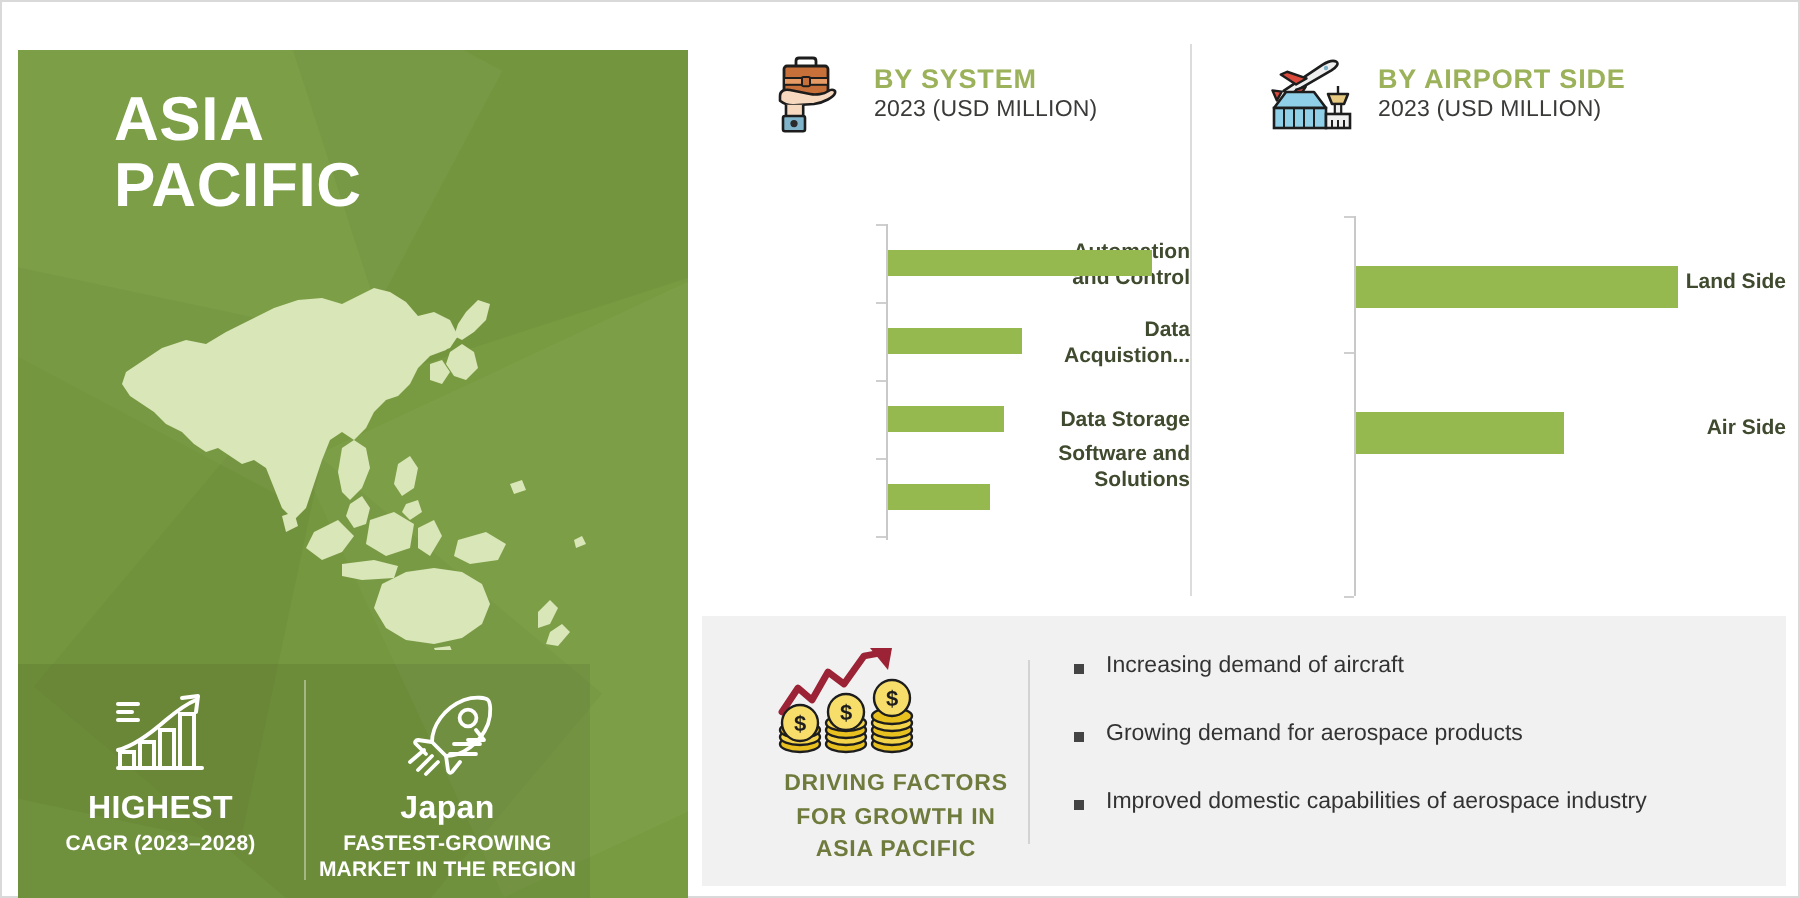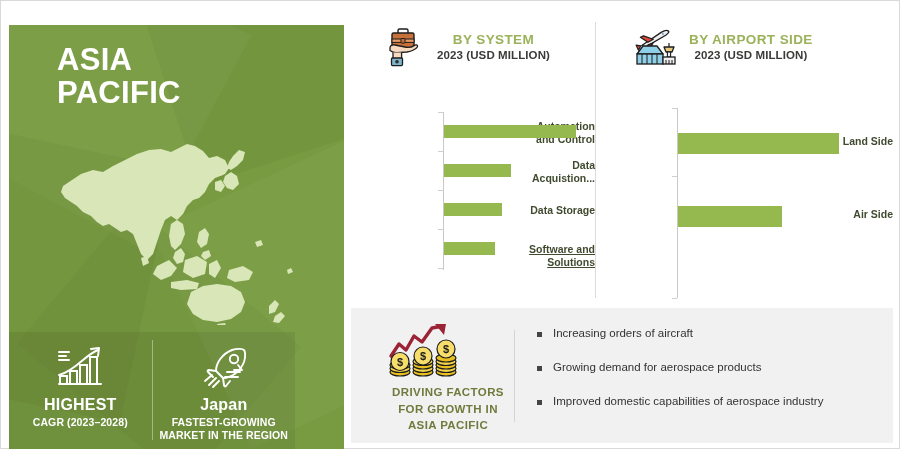--- a/index.html
+++ b/index.html
@@ -119,30 +119,30 @@
     position: absolute;
     top: 16px;
     display: flex;
     align-items: center;
     gap: 10px;
   }
   #chart-system .chart-head { left: 30px; }
   #chart-side   .chart-head { left: 32px; }
   .head-icon { width: 46px; height: 46px; flex: 0 0 46px; }
   .head-icon svg { display:block; width:100%; height:100%; }
-  .head-text { line-height: 1.15; text-align: center; }
+  .head-text { line-height: 1.15; }
   .head-title {
     font-size: 13.5px;
     font-weight: bold;
     color: #9BB25A;
     letter-spacing: 0.4px;
   }
   .head-sub {
     font-size: 11.5px;
-    font-weight: bold;
+    font-weight: normal;
     color: #3a3a38;
     letter-spacing: 0.1px;
     margin-top: 1px;
   }
 
   .plot { position: absolute; }
   #plot-system { left: 0; top: 100px; width: 244px; height: 172px; }
   #plot-side   { left: 0; top: 100px; width: 292px; height: 172px; }
 
   .axis-line {
@@ -390,21 +390,21 @@
           <span>Data</span><br>
           <span>Acquistion...</span>
         </div>
         <div class="bar" style="left:93px; top:56px; width:67px; height:13px;"></div>
 
         <div class="bar-label" style="top:96px; width:86px;">
           <span>Data Storage</span>
         </div>
         <div class="bar" style="left:93px; top:95px; width:58px; height:13px;"></div>
 
-        <div class="bar-label" style="top:135px; width:86px;text-decoration:underline;">
+        <div class="bar-label" style="top:113px; width:86px;">
           <span>Software and</span><br>
           <span>Solutions</span>
         </div>
         <div class="bar" style="left:93px; top:134px; width:51px; height:13px;"></div>
       </div>
     </div>
 
     <div class="chart-panel" id="chart-side">
       <div class="chart-head">
         <div class="head-icon">
@@ -505,21 +505,21 @@
         <span class="ln">FOR GROWTH  IN</span>
         <span class="ln">ASIA PACIFIC</span>
       </div>
     </div>
 
     <div id="factors-divider"></div>
 
     <div id="factors-list">
       <div class="factor-item">
         <span class="factor-bullet"></span>
-        <span class="factor-text">Increasing  orders of aircraft</span>
+        <span class="factor-text">Increasing  demand of aircraft</span>
       </div>
       <div class="factor-item">
         <span class="factor-bullet"></span>
         <span class="factor-text">Growing  demand for aerospace products</span>
       </div>
       <div class="factor-item">
         <span class="factor-bullet"></span>
         <span class="factor-text">Improved domestic capabilities of aerospace  industry</span>
       </div>
     </div>

